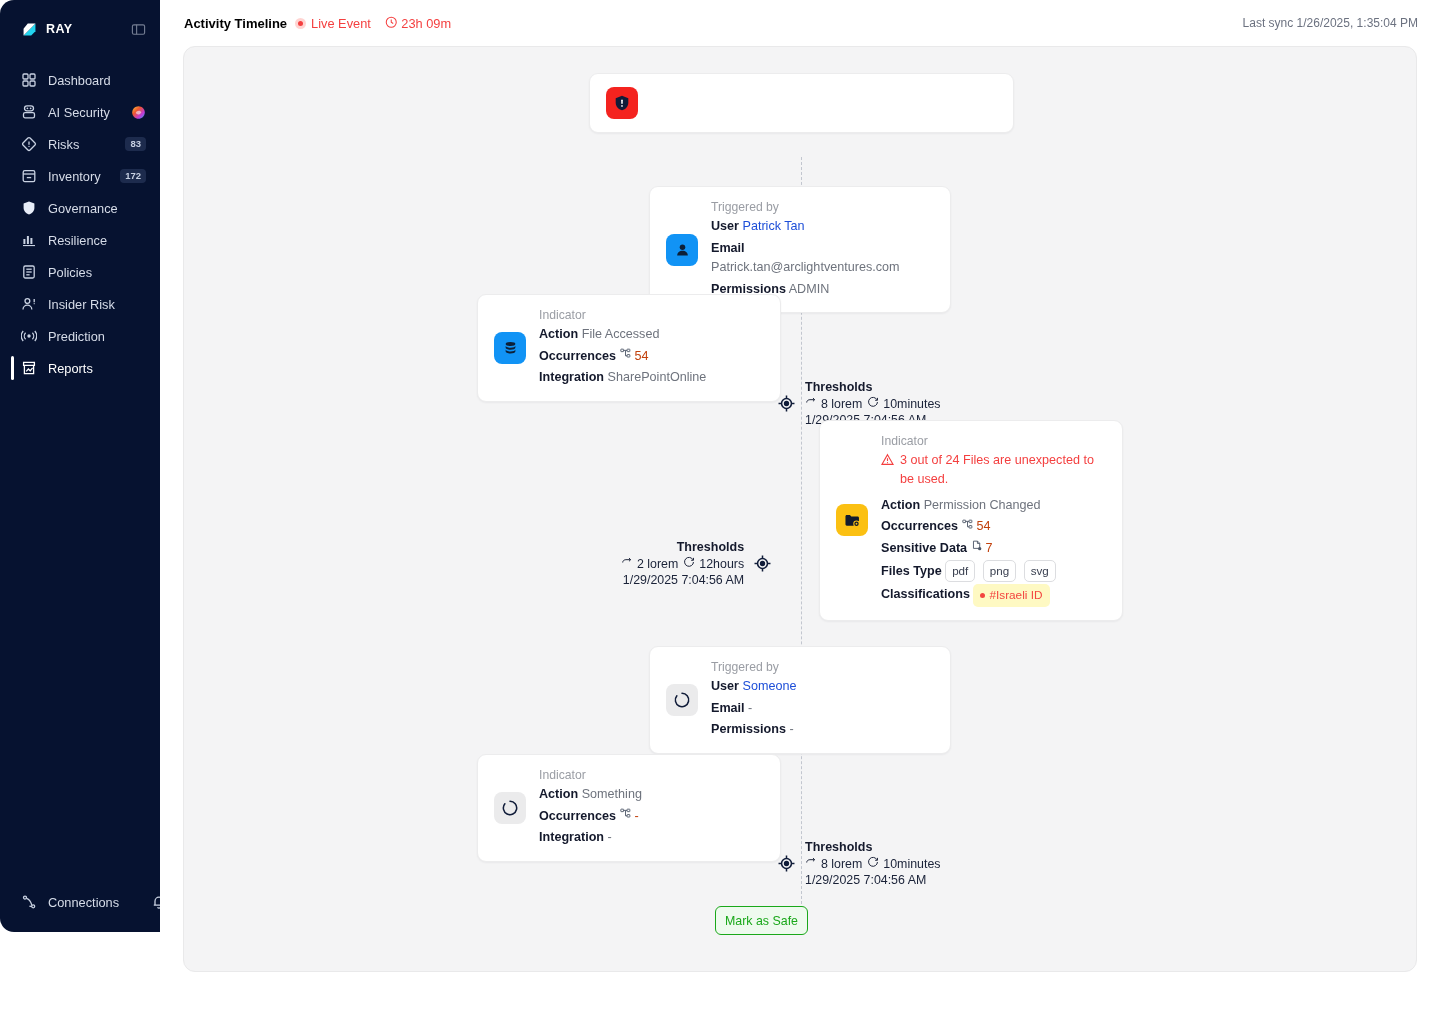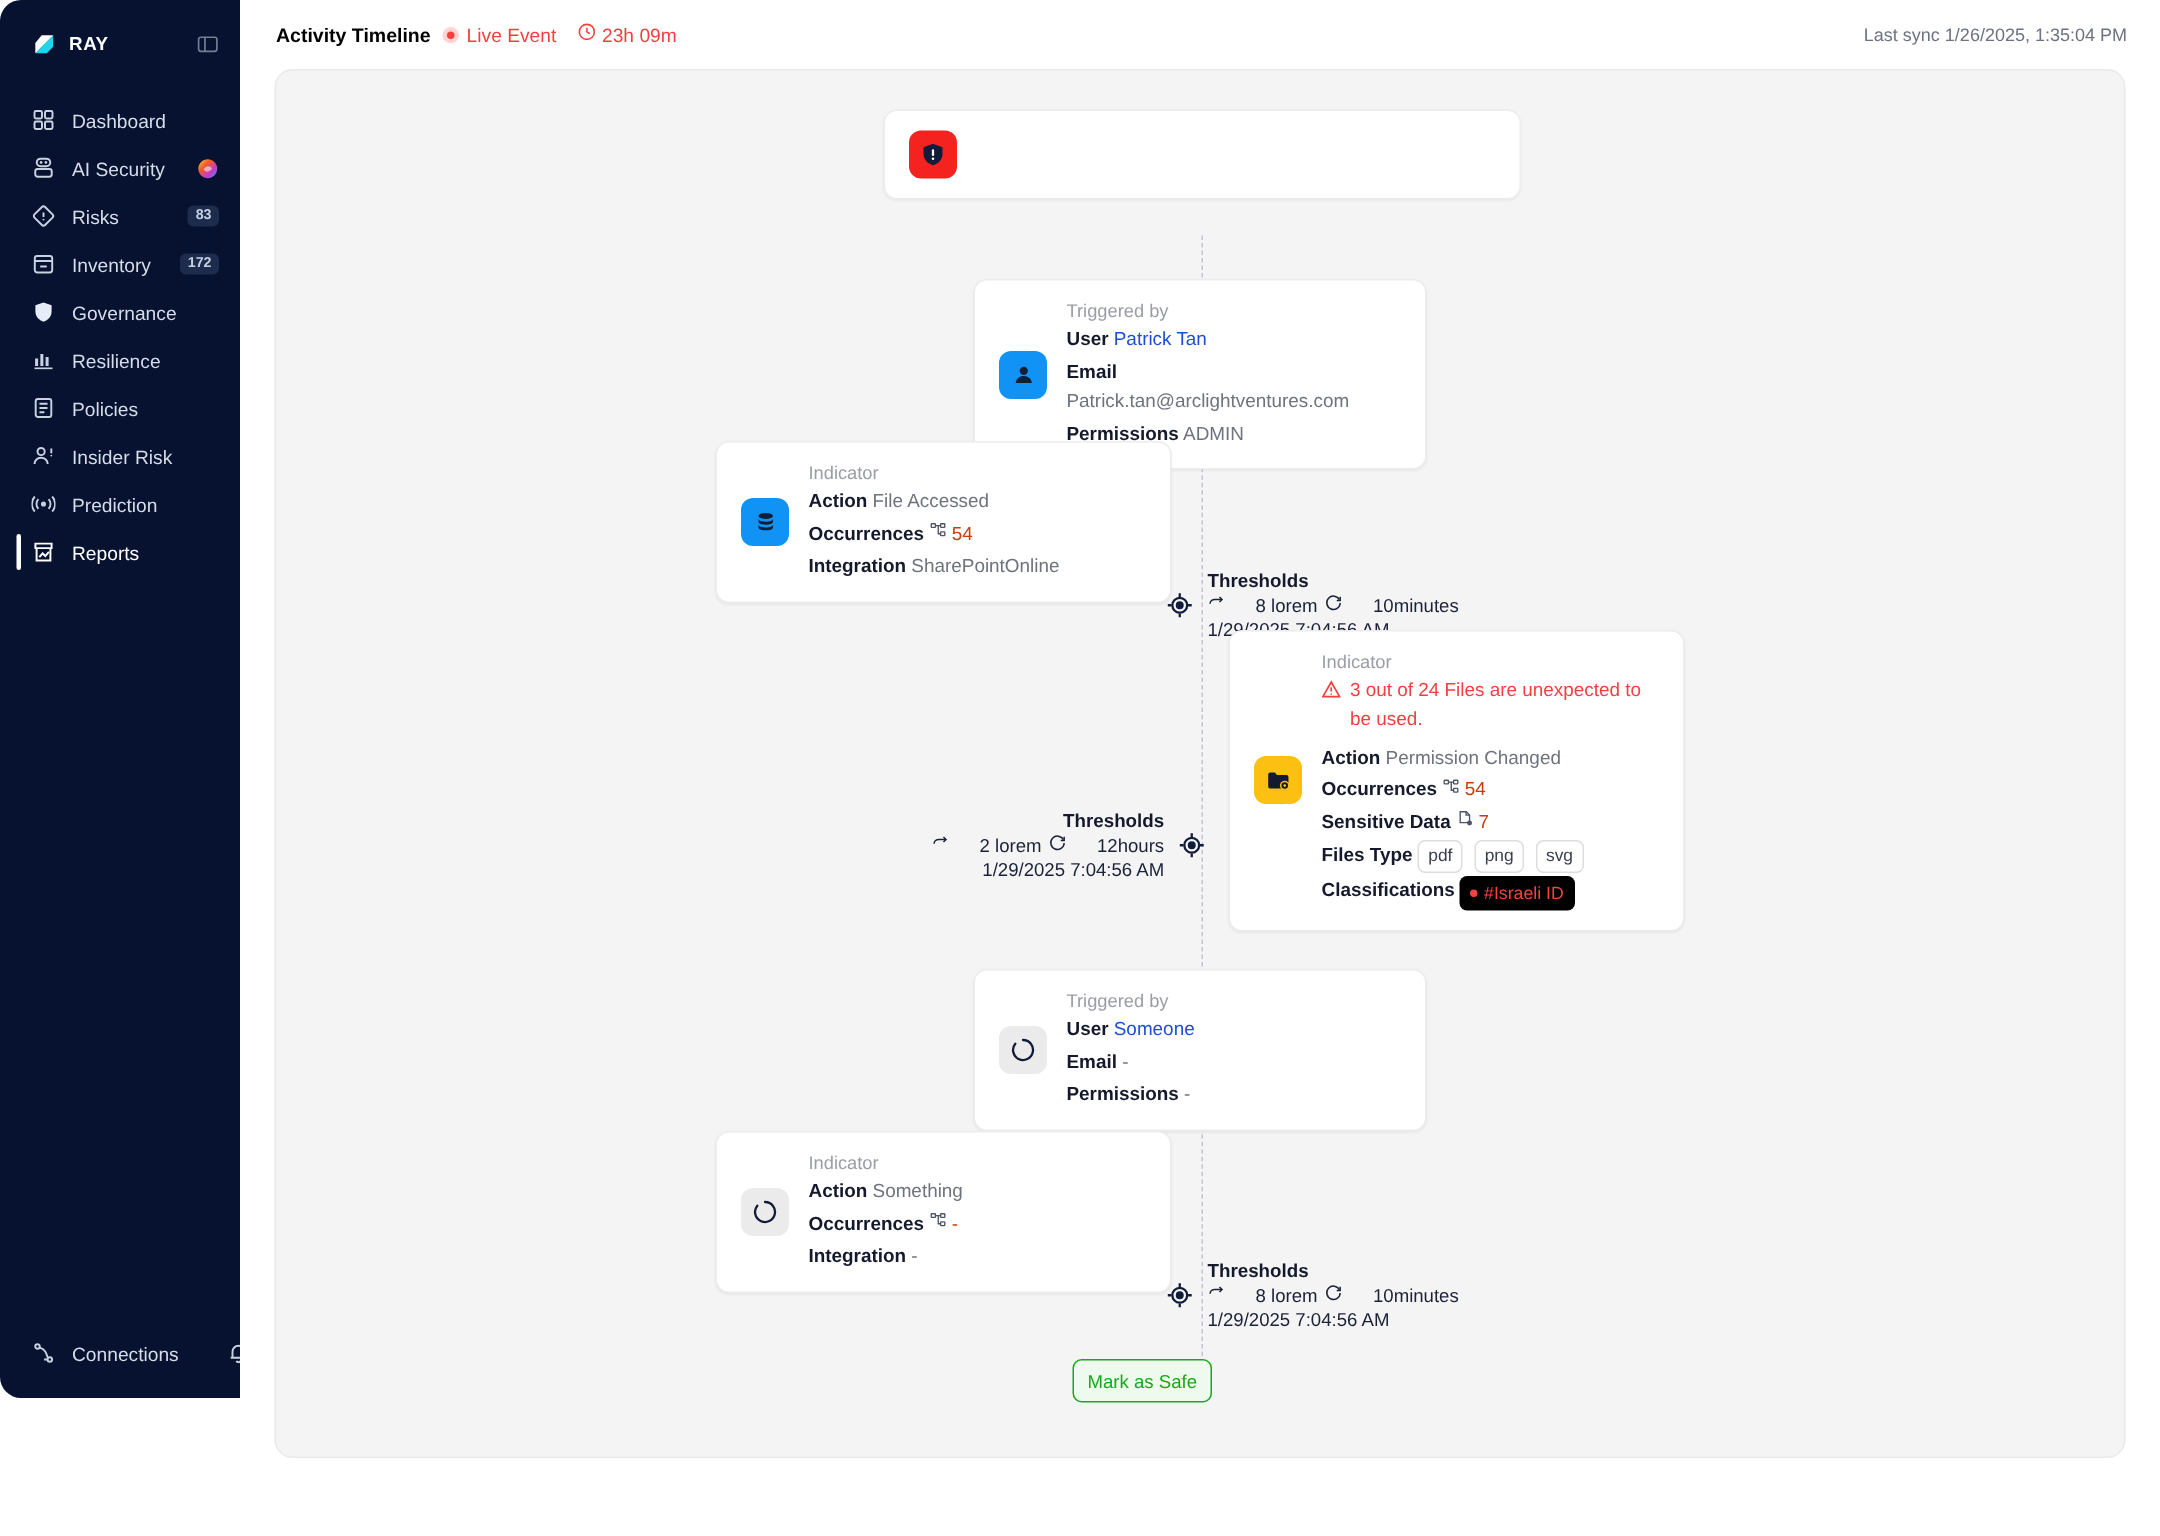--- a/index.html
+++ b/index.html
@@ -147,32 +147,32 @@
   .alert-line svg { flex: 0 0 13px; margin-top: 2px; }
 
   .chip {
     display: inline-block;
     border: 1px solid #dcdde0; border-radius: 5px;
     padding: 1px 6px; font-size: 11.6px; color: #3a4050;
     background: #fff; margin-right: 4px; font-weight: 400;
   }
   .chip-red {
     display: inline-flex; align-items: center; gap: 4px;
-    background: #000000; border: none; border-radius: 5px;
+    background: #fef9c3; border: none; border-radius: 5px;
     padding: 2px 7px; font-size: 11.8px; color: #f3453f;
   }
   .chip-red i { width:5px; height:5px; border-radius:50%; background:#f3453f; display:block; }
 
   
   .thr { position: absolute; display: flex; align-items: center; gap: 9px; }
   .thr-marker { width: 19px; height: 19px; flex: 0 0 19px; }
   .thr-body { display: flex; flex-direction: column; gap: 2px; }
   .thr-title { font-size: 12.5px; font-weight: 700; color: #14192c; }
   .thr-row { display: flex; align-items: center; gap: 5px; font-size: 12.4px; color: #1a2238; }
-  .thr-row .seg { display: flex; align-items: center; gap: 20px; text-align: right; }
+  .thr-row .seg { display: flex; align-items: center; gap: 4px; text-align: right; }
   .thr-date { font-size: 12.4px; color: #1a2238; }
 
   #thr-1 { left: 593px; top: 333px; }
   #thr-2 { left: 437px; top: 493px; }
   #thr-2 .thr-body { align-items: flex-end; }
   #thr-3 { left: 593px; top: 793px; }
 
   
   .mark-safe {
     position: absolute; left: 531px; top: 859px;

